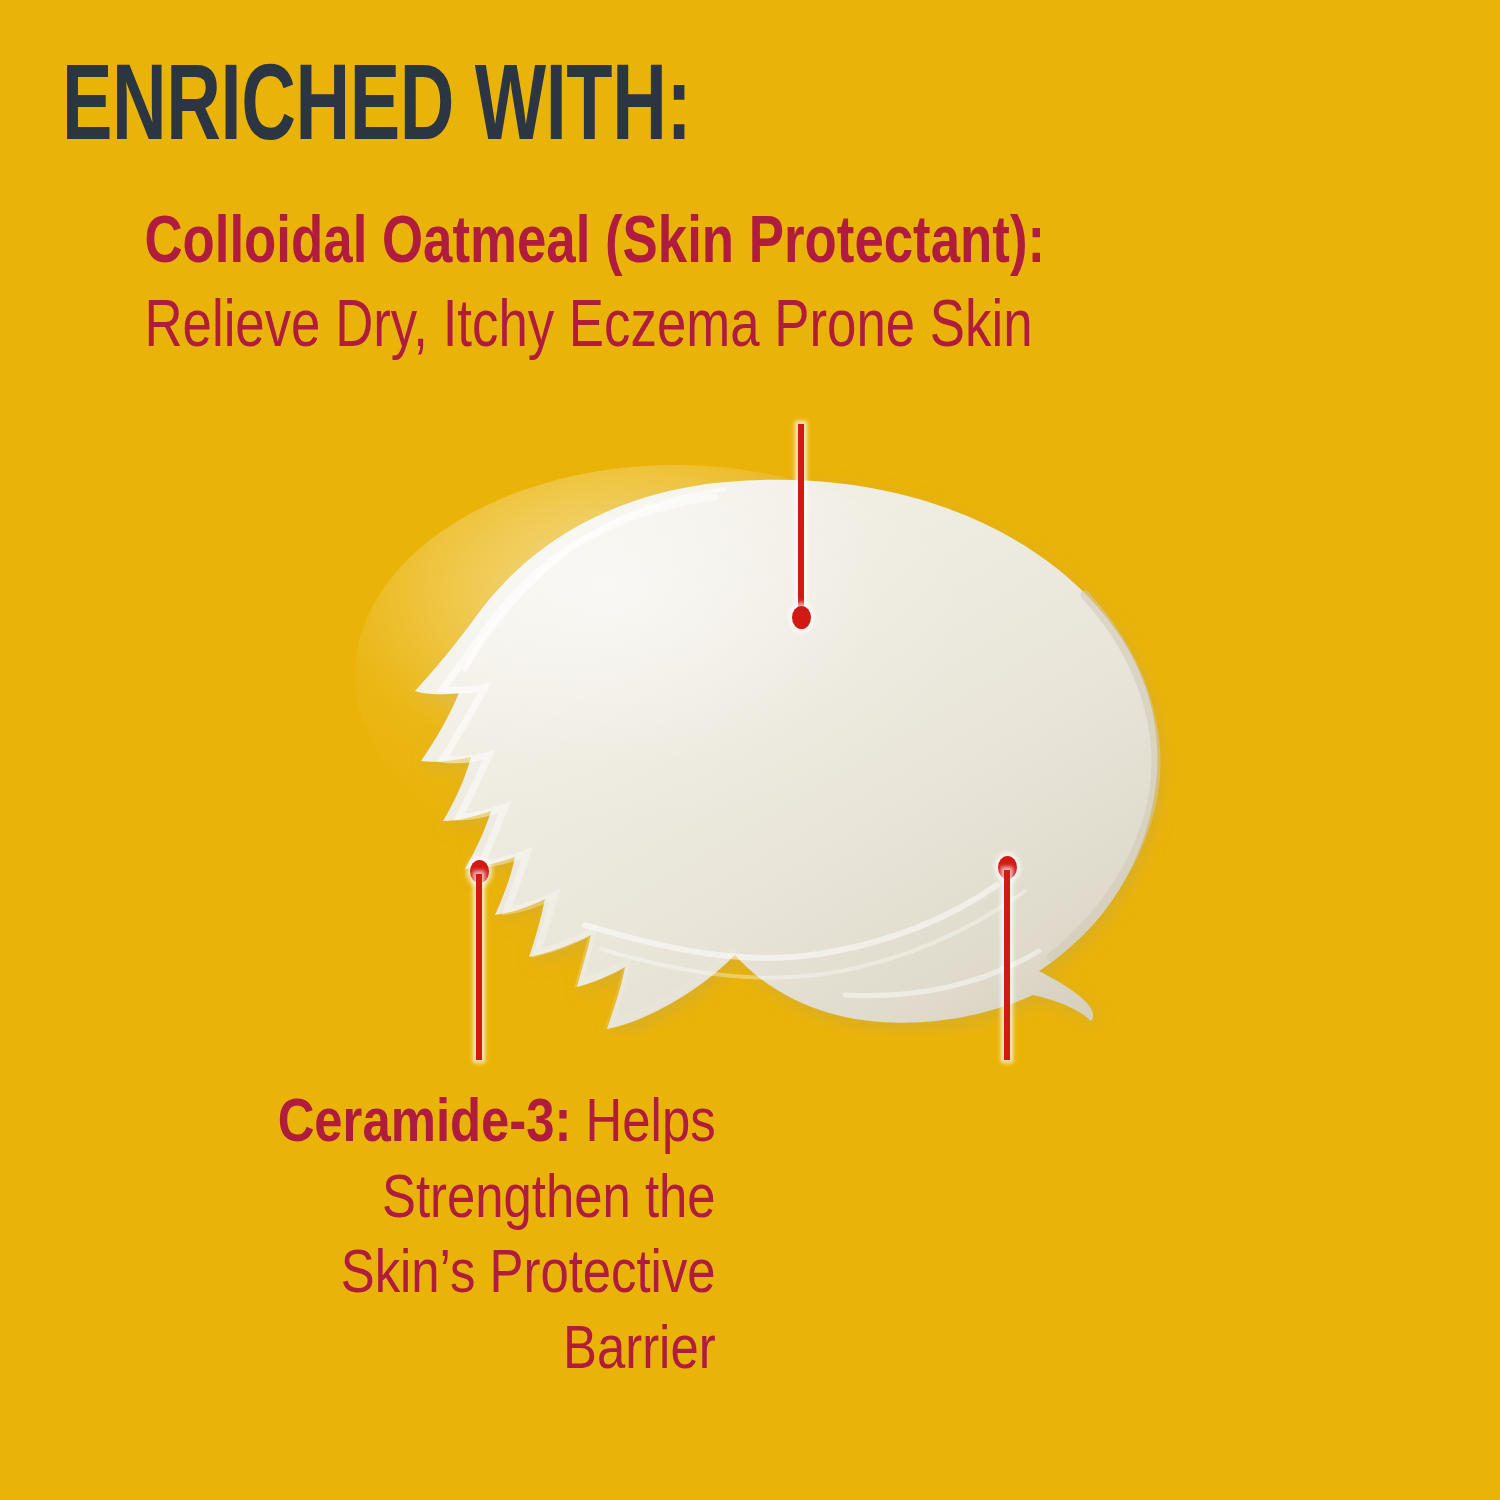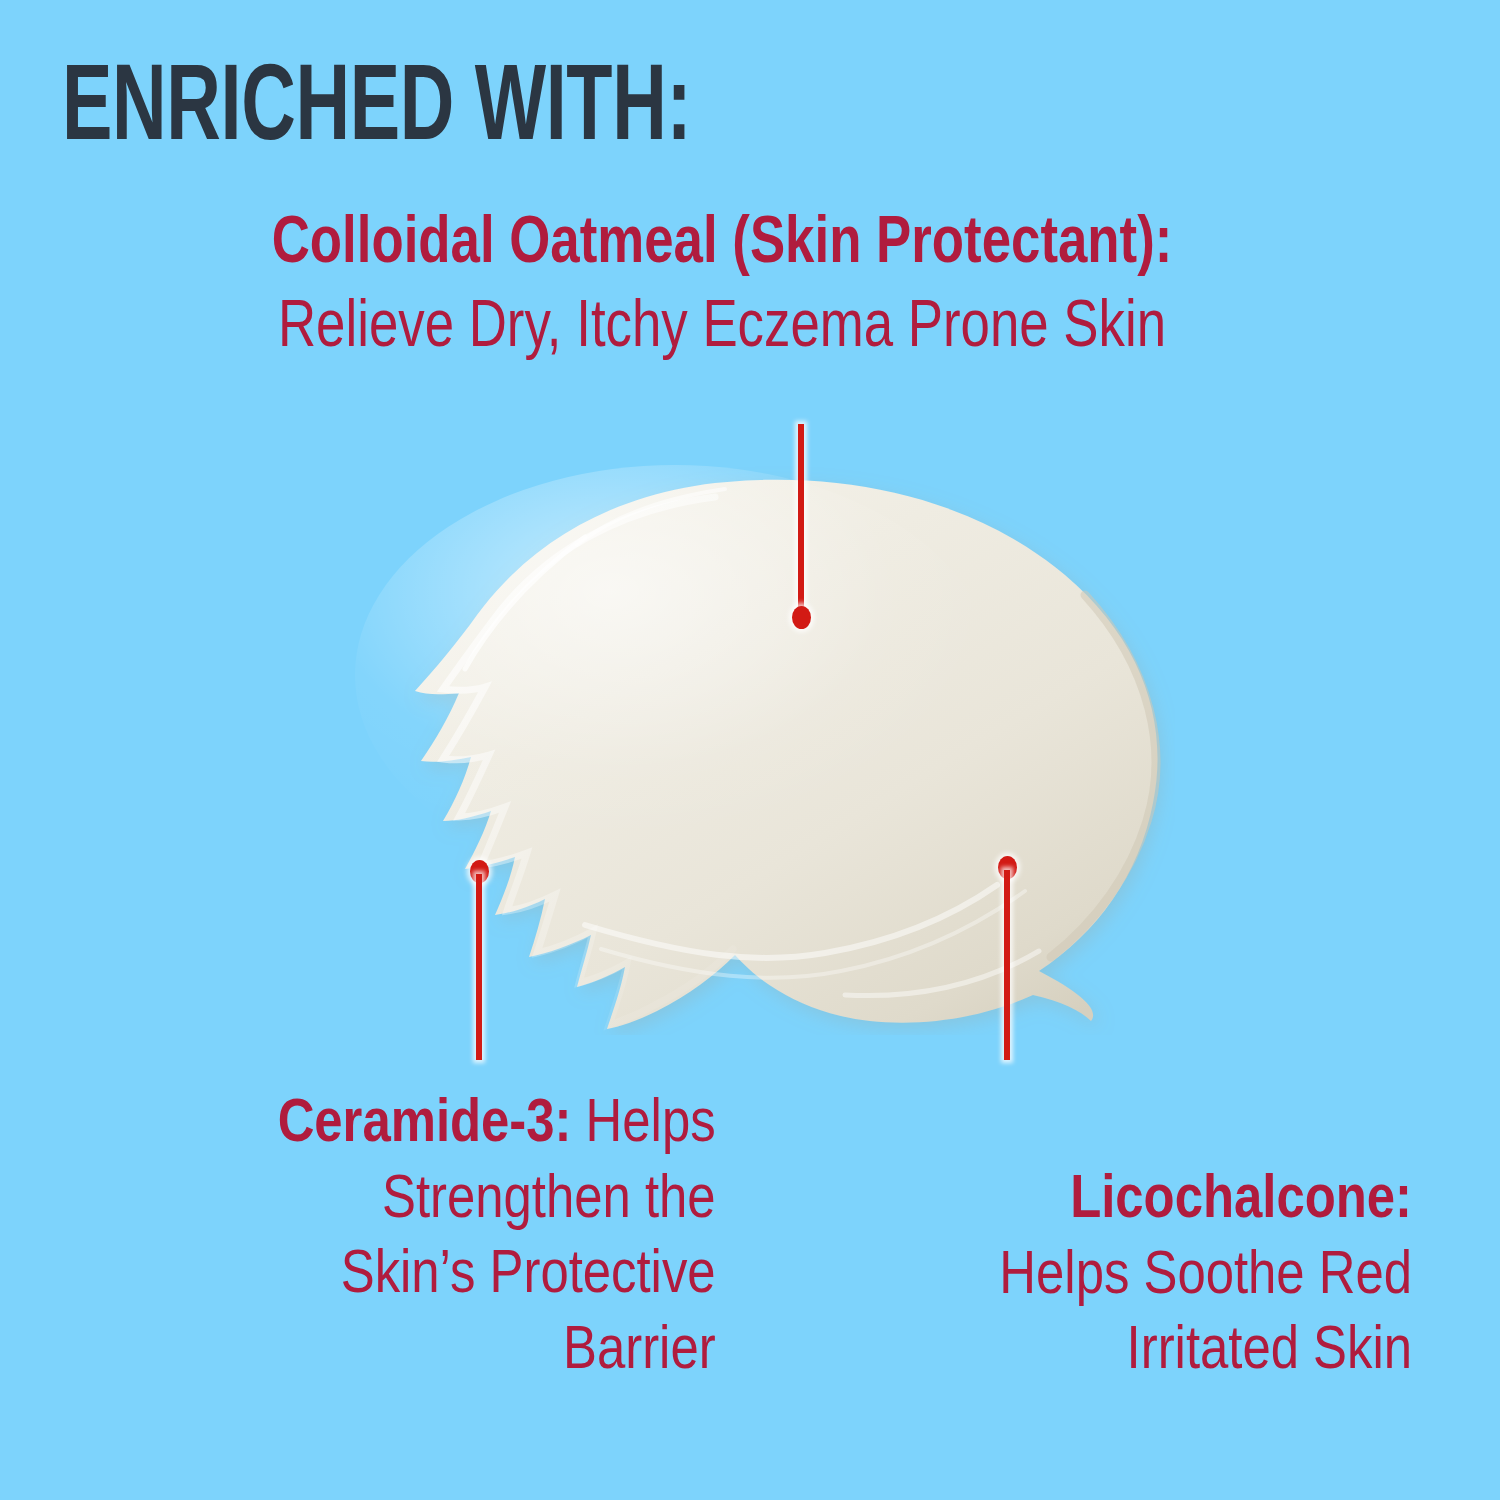--- a/index.html
+++ b/index.html
@@ -12,21 +12,21 @@
     height: 1500px;
     position: relative;
     overflow: hidden;
     font-family: "Liberation Sans", sans-serif;
     -webkit-font-smoothing: antialiased;
   }
 
   .stage {
     position: absolute;
     inset: 0;
-    background: #7dd3fc;
+    background: #eab308;
     padding-left: 48px;
   }
 
   
   .headline {
     position: absolute;
     left: 62px;
     top: 48px;
     width: 1380px;
     color: #2b3642;
@@ -37,21 +37,20 @@
     transform: scaleX(0.70);
     transform-origin: left top;
     white-space: nowrap;
   }
 
   .oat-block {
     position: absolute;
     left: 0px;
     top: 198px;
     width: 1444px;
-    text-align: center;
     color: #b01c3e;
   }
   .oat-line1 {
     font-size: 66px;
     line-height: 1.26;
     font-weight: 700;
     transform: scaleX(0.80);
     white-space: nowrap;
     letter-spacing: 0px;
   }
@@ -274,21 +273,14 @@
 
   <div class="callout" id="callout-ceramide">
     <div class="line strong-lead">
       <b>Ceramide-3:</b><span> <span>Helps</span></span>
     </div>
     <div class="line">Strengthen the</div>
     <div class="line">Skin’s Protective</div>
     <div class="line">Barrier</div>
   </div>
 
-  <div class="callout" id="callout-licochalcone">
-    <div class="line">
-      <b>Licochalcone:</b>
-    </div>
-    <div class="line">Helps Soothe Red</div>
-    <div class="line">Irritated Skin</div>
-  </div>
 
 </div>
 
 </body></html>

